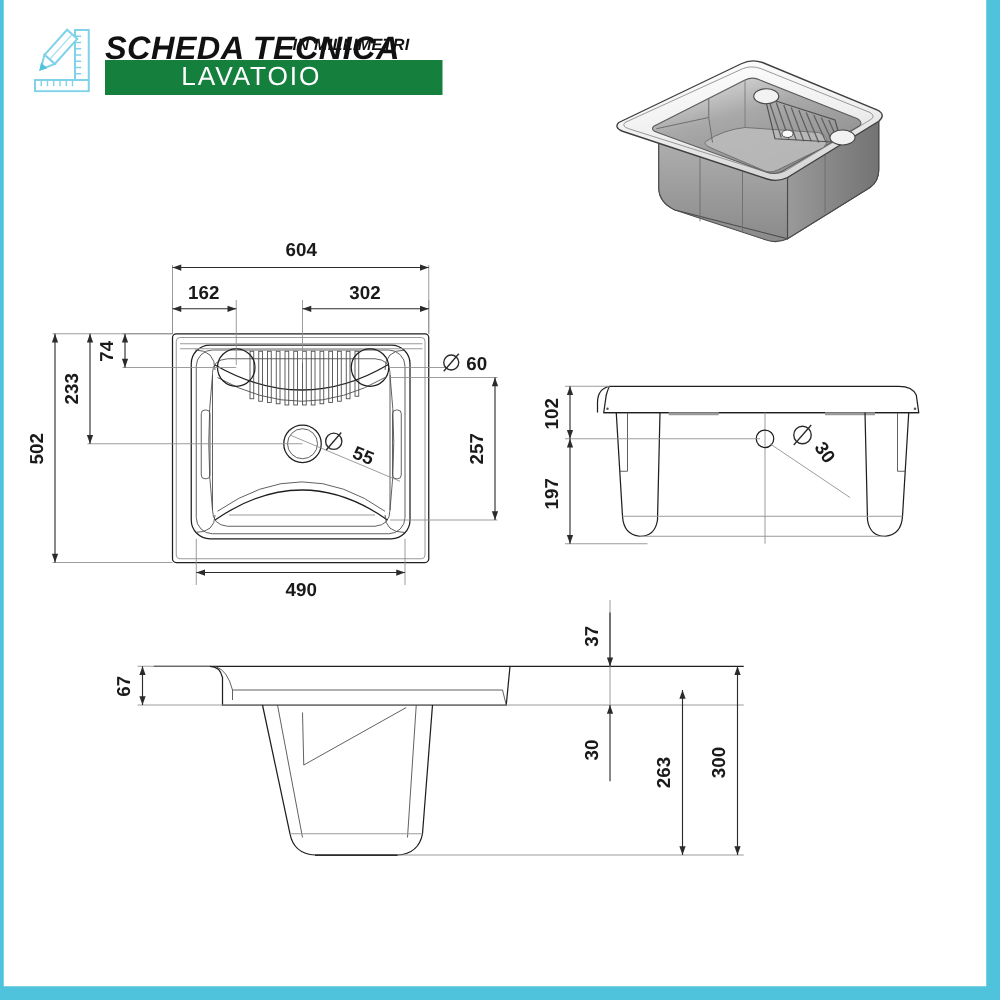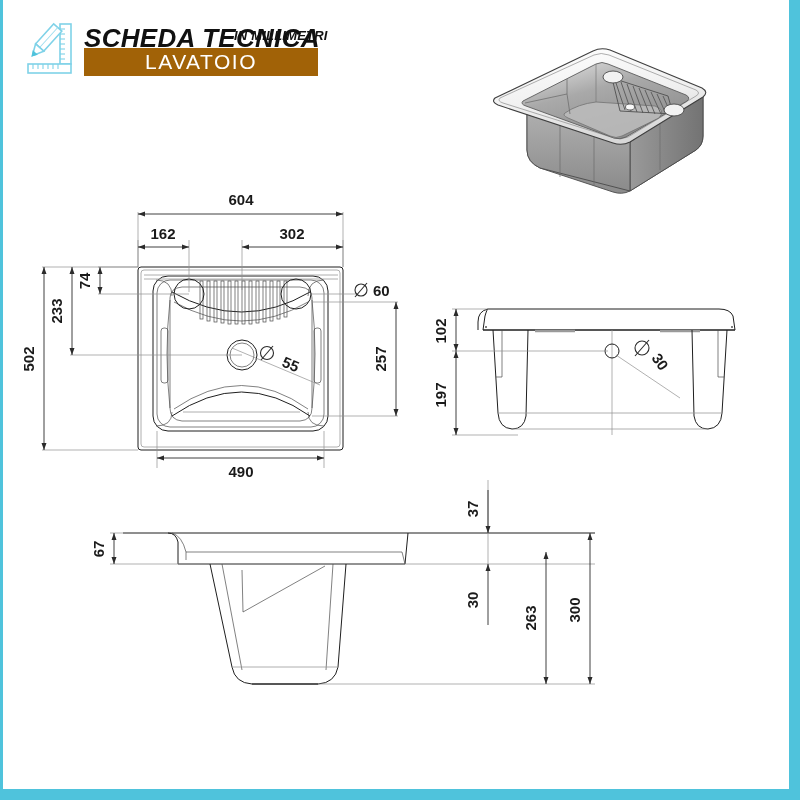--- a/index.html
+++ b/index.html
@@ -53,21 +53,22 @@
     letter-spacing: 0.2px;
     color: #111;
     white-space: nowrap;
   }
   .banner {
     position: absolute;
     left: 84px;
     top: 48px;
     width: 234px;
     height: 28px;
-    background: #a16207;
+    background: #15803d;
+    padding-left: 36px;
   }
   .banner-text {
     position: absolute;
     left: 0;
     top: 0;
     width: 234px;
     height: 28px;
     line-height: 28px;
     text-align: center;
     color: #ffffff;

